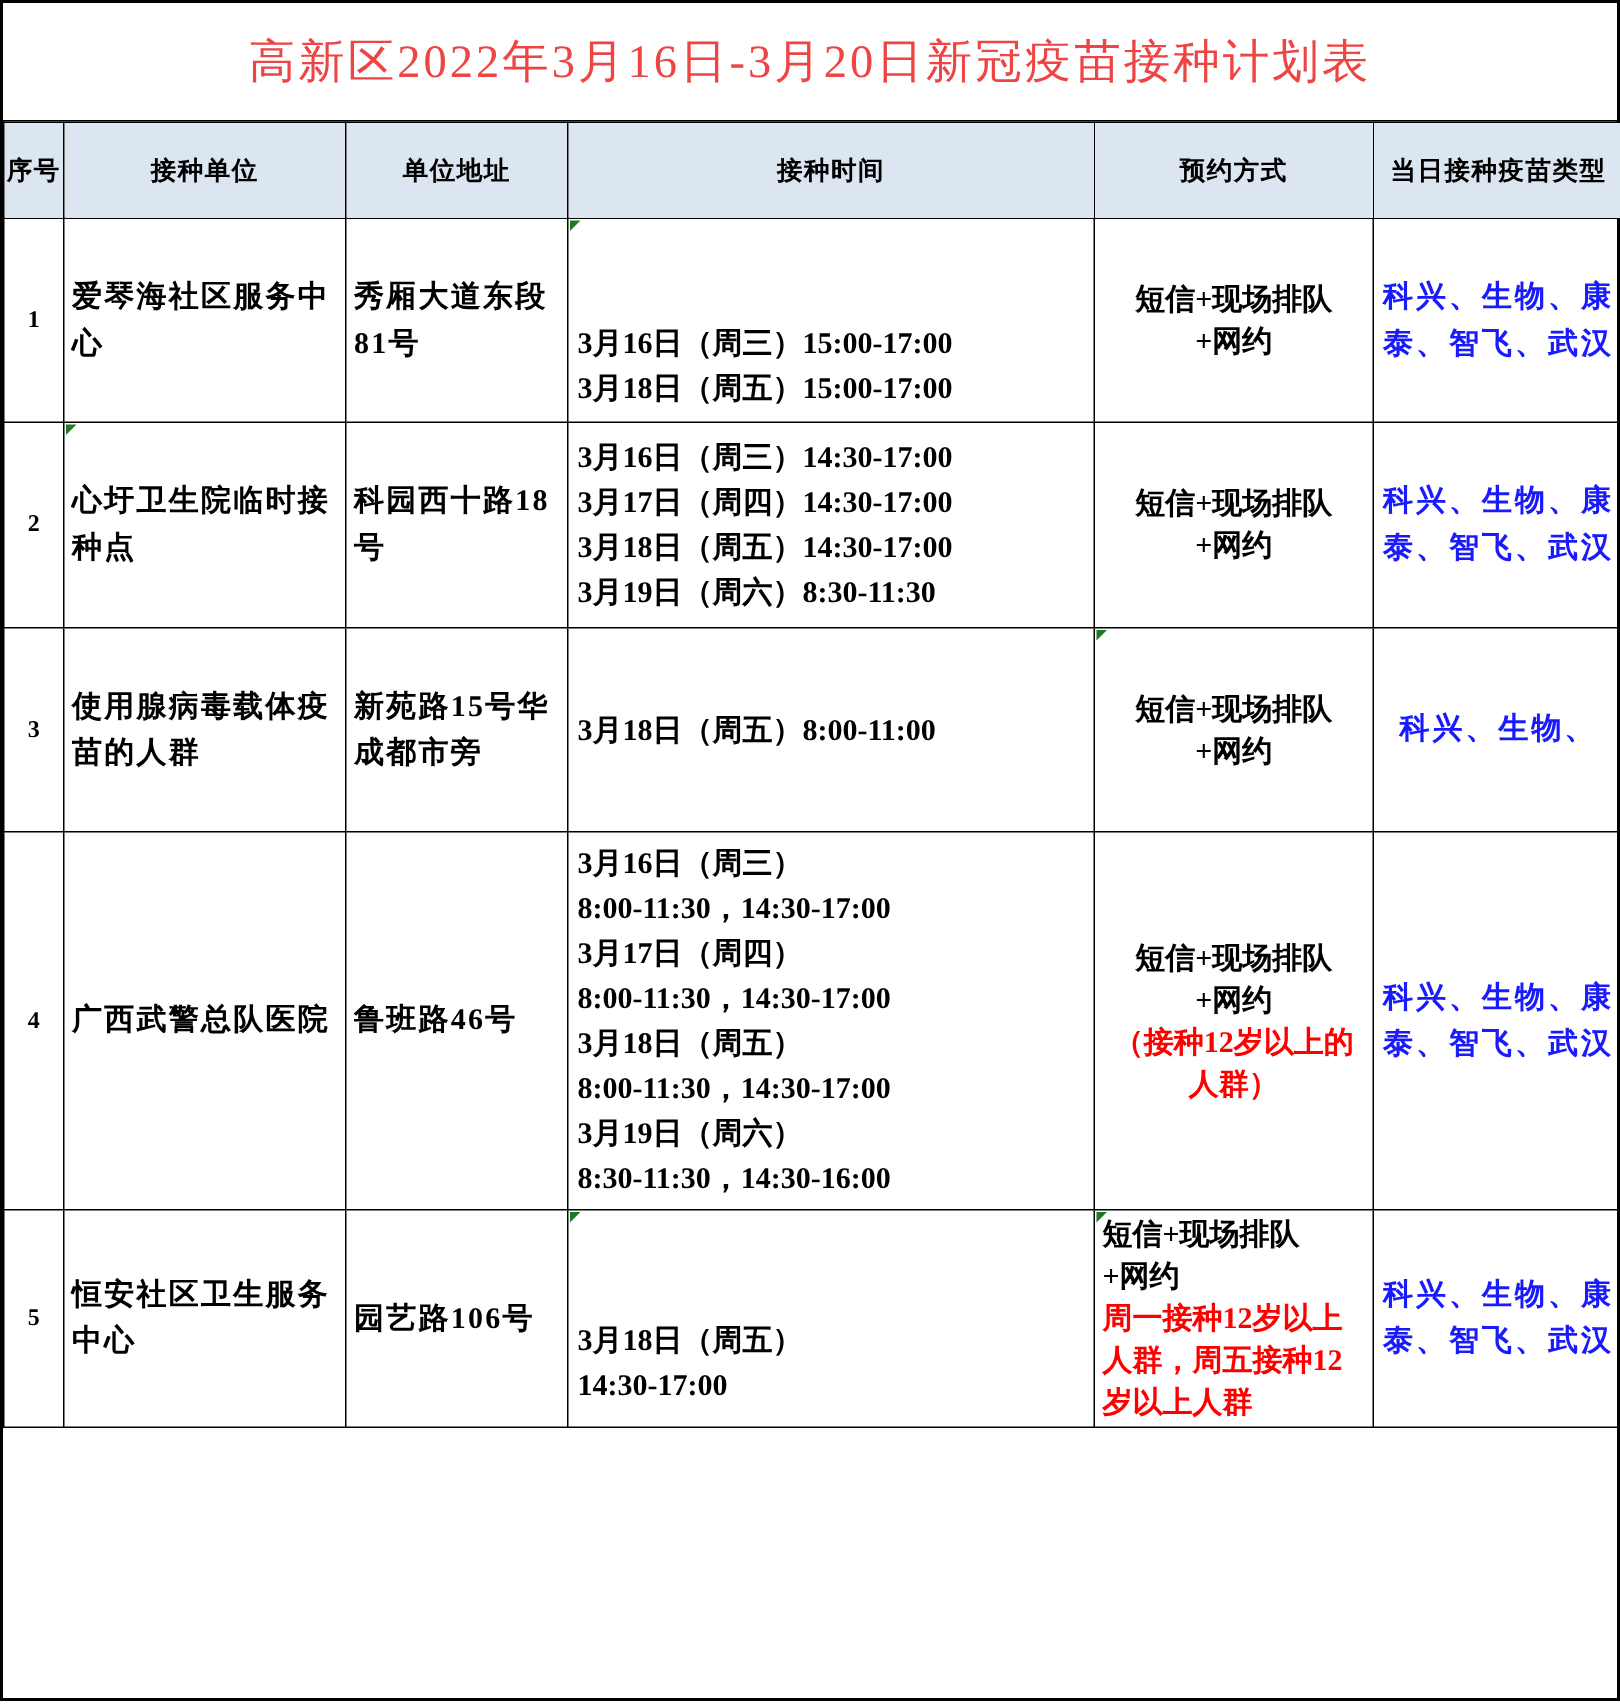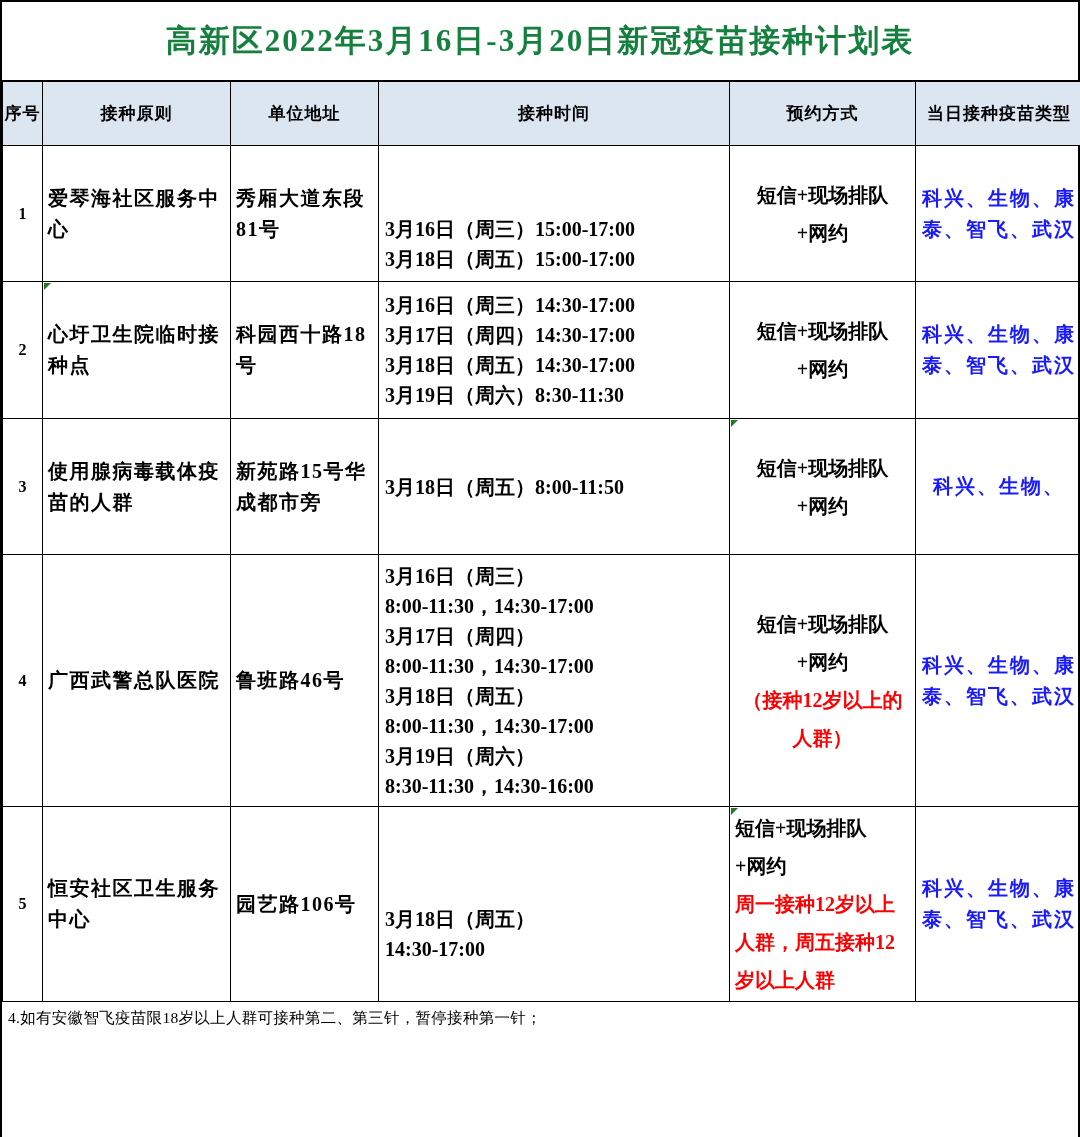--- a/index.html
+++ b/index.html
@@ -22,23 +22,23 @@
     box-sizing: border-box;
     border: 2px solid var(--border, #000);
   }
   .title-bar {
     height: 78px;
     border-bottom: 1px solid var(--border, #000);
     display: flex;
     align-items: center;
     justify-content: center;
     font-size: 31px;
-    font-weight: bold;
+    font-weight: normal;
     letter-spacing: 2px;
-    color: #15803d;
+    color: #ef4444;
   }
   table.schedule {
     width: 100%;
     border-collapse: collapse;
     table-layout: fixed;
   }
   table.schedule td, table.schedule th {
     border: 1px solid var(--border, #000);
     box-sizing: border-box;
     vertical-align: middle;
@@ -59,26 +59,25 @@
     text-align: left;
     padding: 14px 5px;
     letter-spacing: 1.5px;
     line-height: 31px;
   }
   .time-cell {
     text-align: left;
     padding: 2px 6px;
     white-space: pre-line;
     line-height: 30px;
-    border-radius: 31px;
   }
   .book-cell {
     text-align: center;
     padding: 2px 5px;
-    line-height: 38px;
+    line-height: 28px;
   }
   .book-cell .bk { white-space: pre-line; }
   .book-cell.left { text-align: left; }
   .warn {
     color: var(--warning-red, #ff0000);
     font-weight: bold;
   }
   .vac-cell {
     text-align: center;
     padding: 2px 4px;
@@ -117,21 +116,21 @@
           <col style="width:188px">
           <col style="width:148px">
         <col style="width:351px">
           <col style="width:186px">
           <col style="width:167px">
       </colgroup>
 
       <tbody>
           <tr style="height:64px">
         <th class="hcell">序号</th>
-        <th class="hcell">接种原则</th>
+        <th class="hcell">接种单位</th>
         <th class="hcell">单位地址</th>
         <th class="hcell">接种时间</th>
         <th class="hcell">预约方式</th>
         <th class="hcell">当日接种疫苗类型</th>
       </tr>
 
       <tr style="height:136px">
         <td class="cell no-cell">1</td>
         <td class="cell unit-cell">爱琴海社区服务中心</td>
         <td class="cell addr-cell">秀厢大道东段81号</td>
@@ -162,21 +161,21 @@
           <div class="bk">短信+现场排队
 +网约</div>
         </td>
         <td class="cell vac-cell">科兴、生物、康泰、智飞、武汉</td>
       </tr>
 
       <tr style="height:136px">
         <td class="cell no-cell">3</td>
         <td class="cell unit-cell">使用腺病毒载体疫苗的人群</td>
         <td class="cell addr-cell">新苑路15号华成都市旁</td>
-        <td class="cell time-cell">3月18日（周五）8:00-11:50</td>
+        <td class="cell time-cell">3月18日（周五）8:00-11:00</td>
         <td class="cell book-cell">
           <span class="marker"></span>
           <div class="bk">短信+现场排队
 +网约</div>
         </td>
         <td class="cell vac-cell">科兴、生物、</td>
       </tr>
 
       <tr style="height:252px">
         <td class="cell no-cell">4</td>
@@ -212,17 +211,16 @@
           <div class="bk">短信+现场排队
 +网约</div>
           <div class="warn">周一接种12岁以上人群，周五接种12岁以上人群</div>
         </td>
         <td class="cell vac-cell">科兴、生物、康泰、智飞、武汉</td>
       </tr>
     </tbody>
       </table>
 
     <div class="notes">
-      <div>4.如有安徽智飞疫苗限18岁以上人群可接种第二、第三针，暂停接种第一针；</div>
     </div>
 
   </div>
 </div>
 
 </body></html>

